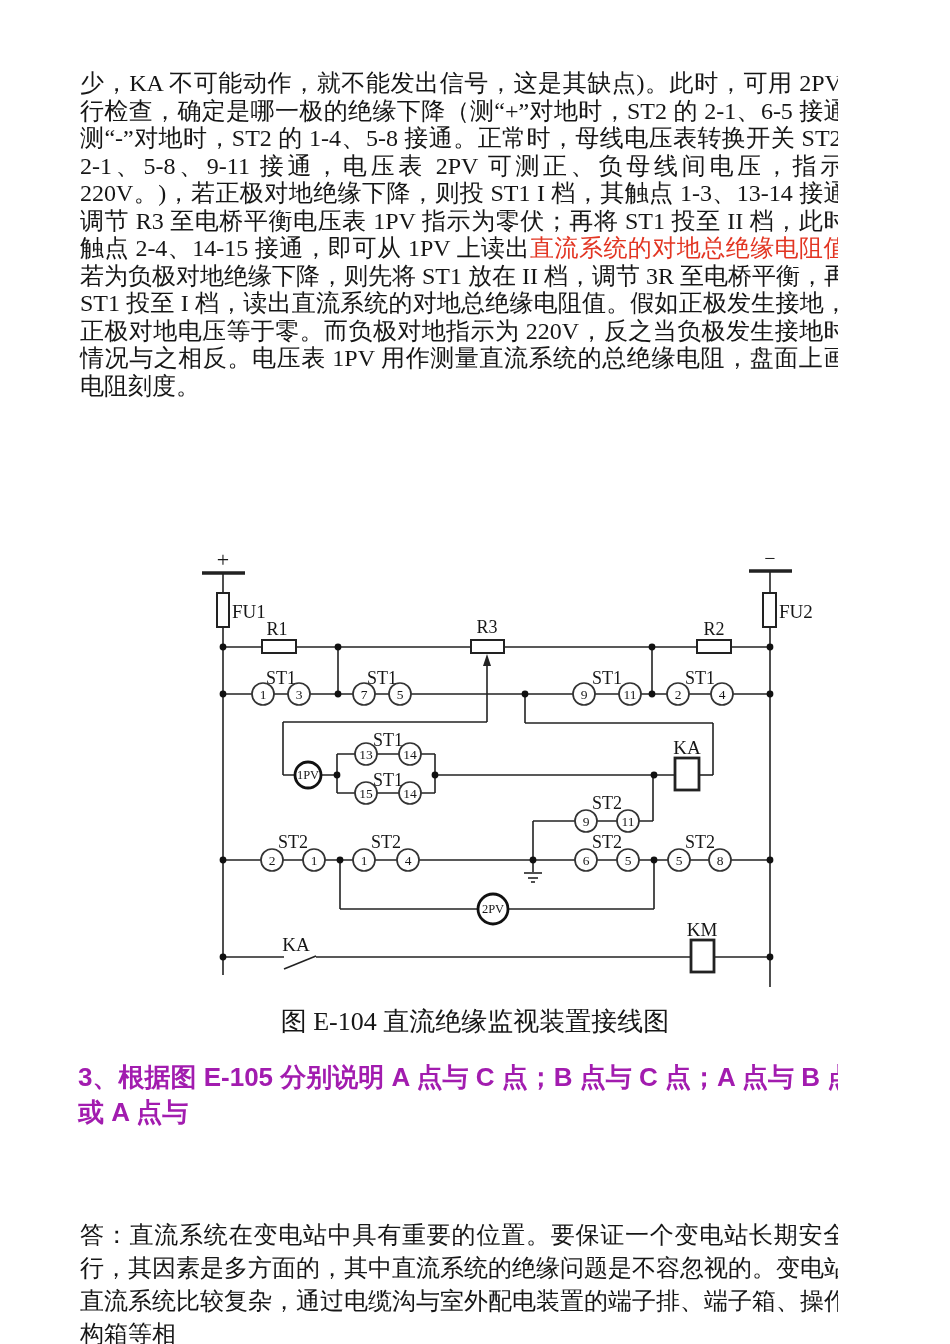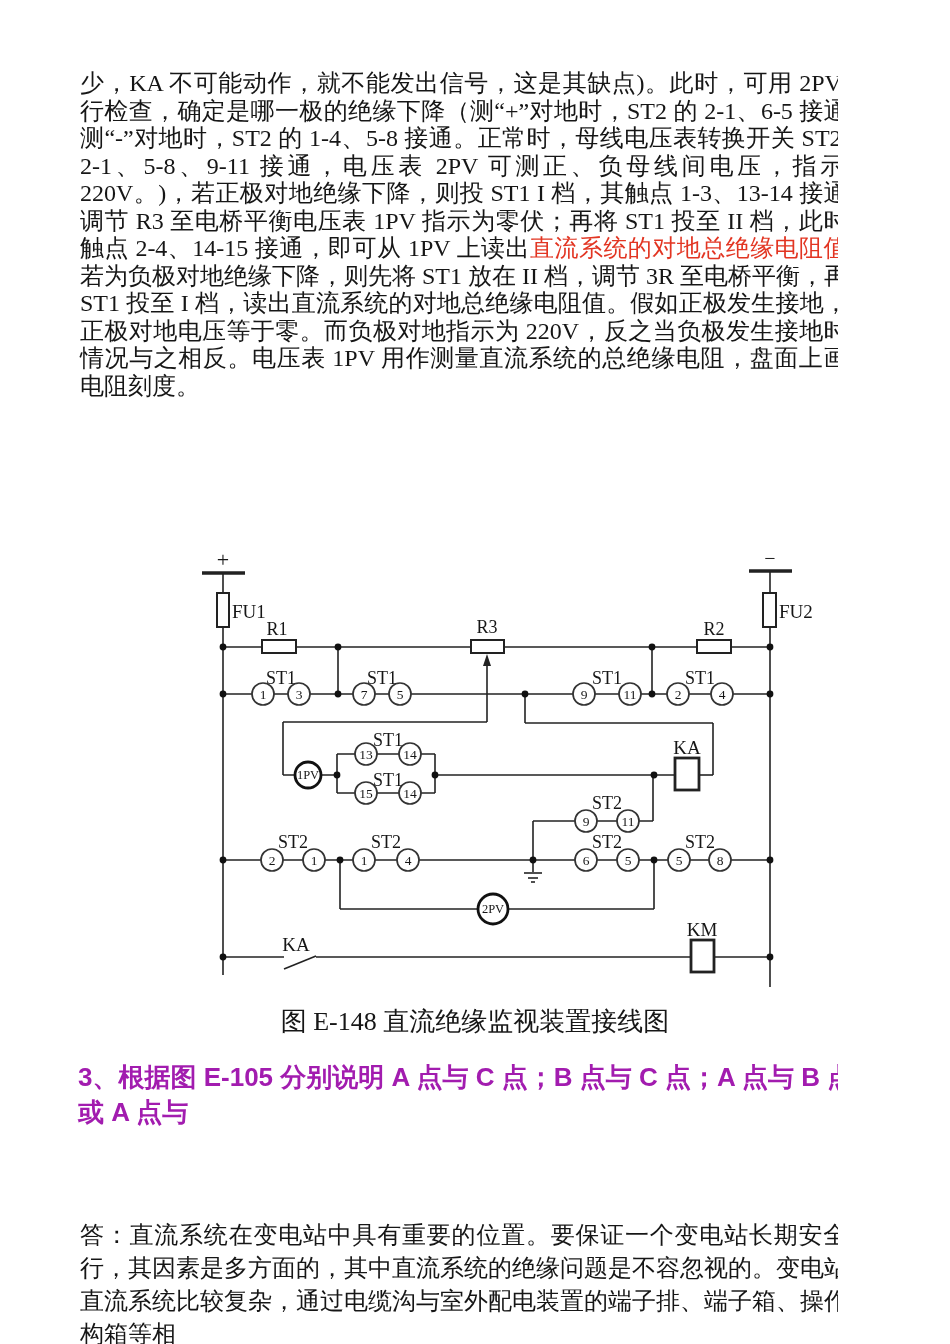--- a/index.html
+++ b/index.html
@@ -166,19 +166,19 @@
       <text x="386" y="848" font-size="18" text-anchor="middle">ST2</text>
       <text x="607" y="848" font-size="18" text-anchor="middle">ST2</text>
       <text x="700" y="848" font-size="18" text-anchor="middle">ST2</text>
       <text x="687" y="754" font-size="19" text-anchor="middle">KA</text>
       <text x="296" y="951" font-size="19" text-anchor="middle">KA</text>
       <text x="702" y="936" font-size="19" text-anchor="middle">KM</text>
       <text x="223" y="567" font-size="22" text-anchor="middle">+</text>
       <text x="770" y="565" font-size="20" text-anchor="middle">−</text>
     </svg>
 
-  <div class="caption">图 E-148 直流绝缘监视装置接线图</div>
+  <div class="caption">图 E-104 直流绝缘监视装置接线图</div>
 
   <div class="qline q1">3、根据图 E-105 分别说明 A 点与 C 点；B 点与 C 点；A 点与 B 点或 A 点与</div>
 
   <div class="answer">答：直流系统在变电站中具有重要的位置。要保证一个变电站长期安全运行，其因素是多方面的，其中直流系统的绝缘问题是不容忽视的。变电站的直流系统比较复杂，通过电缆沟与室外配电装置的端子排、端子箱、操作机构箱等相</div>
 
 </div>
 
 </body></html>

